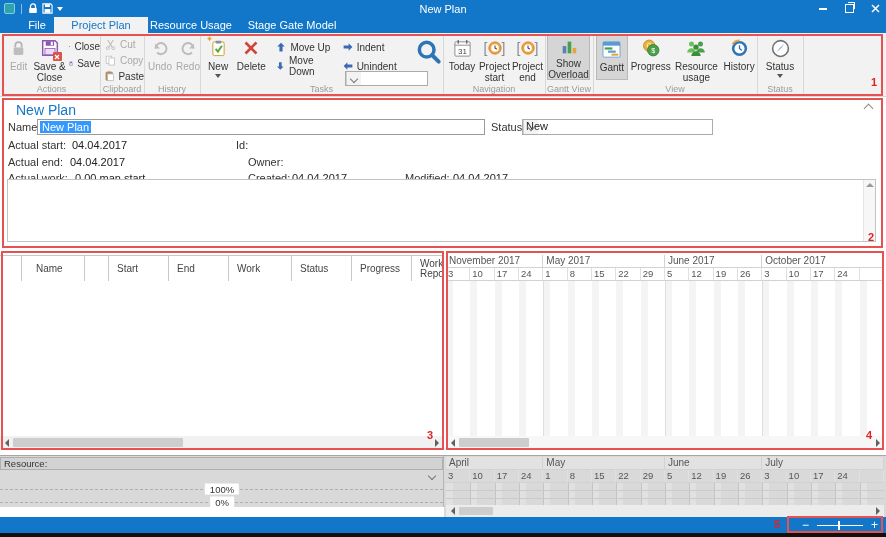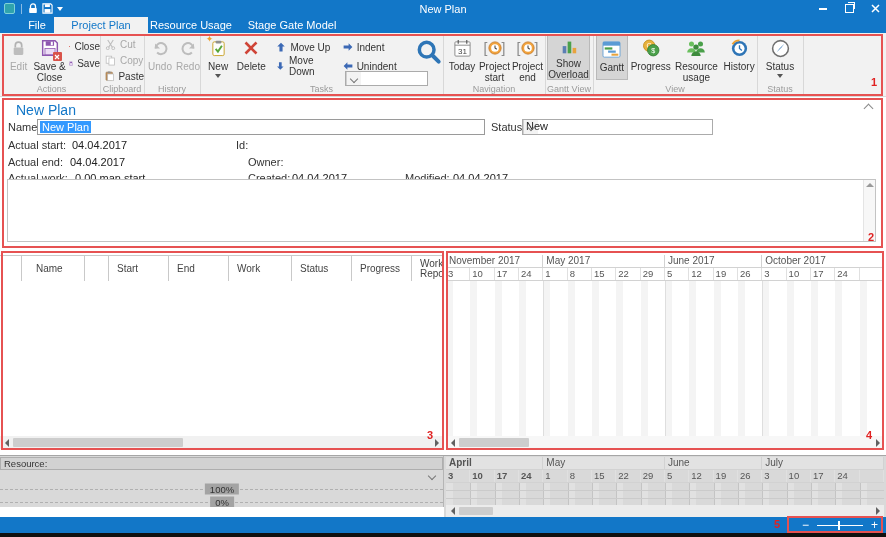--- a/index.html
+++ b/index.html
@@ -77,21 +77,21 @@
   .tl-week{font-size:9.5px;color:#555;padding-left:2px;border-right:1px solid #e0e0e0;box-sizing:border-box;overflow:hidden;}
   .gantt-body{position:absolute;left:0;top:29px;right:0;bottom:14px;background:#fff;overflow:hidden;}
   .stripe{position:absolute;top:0;bottom:0;background:#f4f4f4;}
   .month-line{position:absolute;top:0;bottom:0;width:1px;background:#dedede;}
   
   .respanel{position:absolute;left:0;top:455px;width:886px;height:62px;background:#d9d9d9;border-top:1px solid #a6a6a6;box-sizing:border-box;}
   .res-left{position:absolute;left:0;top:0;width:444px;height:62px;border-right:1px solid #b5b5b5;box-sizing:border-box;}
   .res-header{position:absolute;left:0;top:1px;width:100%;height:13px;background:#d2d2d2;border:1px solid #aeaeae;
               box-sizing:border-box;font-size:9.5px;color:#333;padding-left:3px;display:flex;align-items:center;}
   .res-axis-line{position:absolute;left:0;width:100%;border-top:1px dashed #b0b0b0;}
-  .res-axis-label{position:absolute;transform:translate(-50%,-50%);background:#a3a3a3;padding:0 5px;font-size:9.5px;color:#333;}
+  .res-axis-label{position:absolute;transform:translate(-50%,-50%);background:#ffffff;padding:0 5px;font-size:9.5px;color:#333;}
   .res-white{position:absolute;left:0;bottom:1px;width:444px;height:10px;background:#fff;}
   .res-right{position:absolute;left:446px;top:0;width:438px;height:62px;}
   .res-tl .tl-month-label{background:#e2e2e2;}
   .res-grid{position:absolute;left:0;top:27px;width:438px;height:23px;overflow:hidden;}
   .rg-v{position:absolute;top:0;bottom:0;width:1px;background:#c4c4c4;}
   .rg-h{position:absolute;left:0;right:0;height:1px;background:#cbcbcb;}
   .rg-stripe{position:absolute;top:0;bottom:0;background:#e1e1e1;}
   .res-hscroll{position:absolute;left:0;bottom:1px;width:438px;height:12px;background:#ececec;display:flex;align-items:center;}
   
   .statusbar{position:absolute;left:0;top:517px;width:886px;height:16px;background:#1277c8;}
@@ -593,21 +593,21 @@
       <div class="res-header">Resource:</div>
       <span class="chev-down-sm" style="position:absolute;right:8px;top:17px"></span>
       <div class="res-axis-line" style="top:33px"></div>
       <div class="res-axis-label" style="left:222px;top:33px">100%</div>
       <div class="res-axis-line" style="top:46px"></div>
       <div class="res-axis-label" style="left:222px;top:46px">0%</div>
       <div class="res-white"></div>
     </div>
     <div class="res-right">
       <div class="tl res-tl" id="resource-timeline" style="top:1px">
-          <div class="tl-month" style="width: 97.32px; font-weight: bold;">
+          <div class="tl-month" style="width: 97.32px;">
             <div class="tl-month-label">April</div>
             <div class="tl-weeks">
               <div class="tl-week" style="width: 24.33px;">3</div>
               <div class="tl-week" style="width: 24.33px;">10</div>
               <div class="tl-week" style="width: 24.33px;">17</div>
               <div class="tl-week" style="width: 24.33px;">24</div>
             </div>
           </div>
           <div class="tl-month" style="width: 121.65px;">
             <div class="tl-month-label">May</div>

